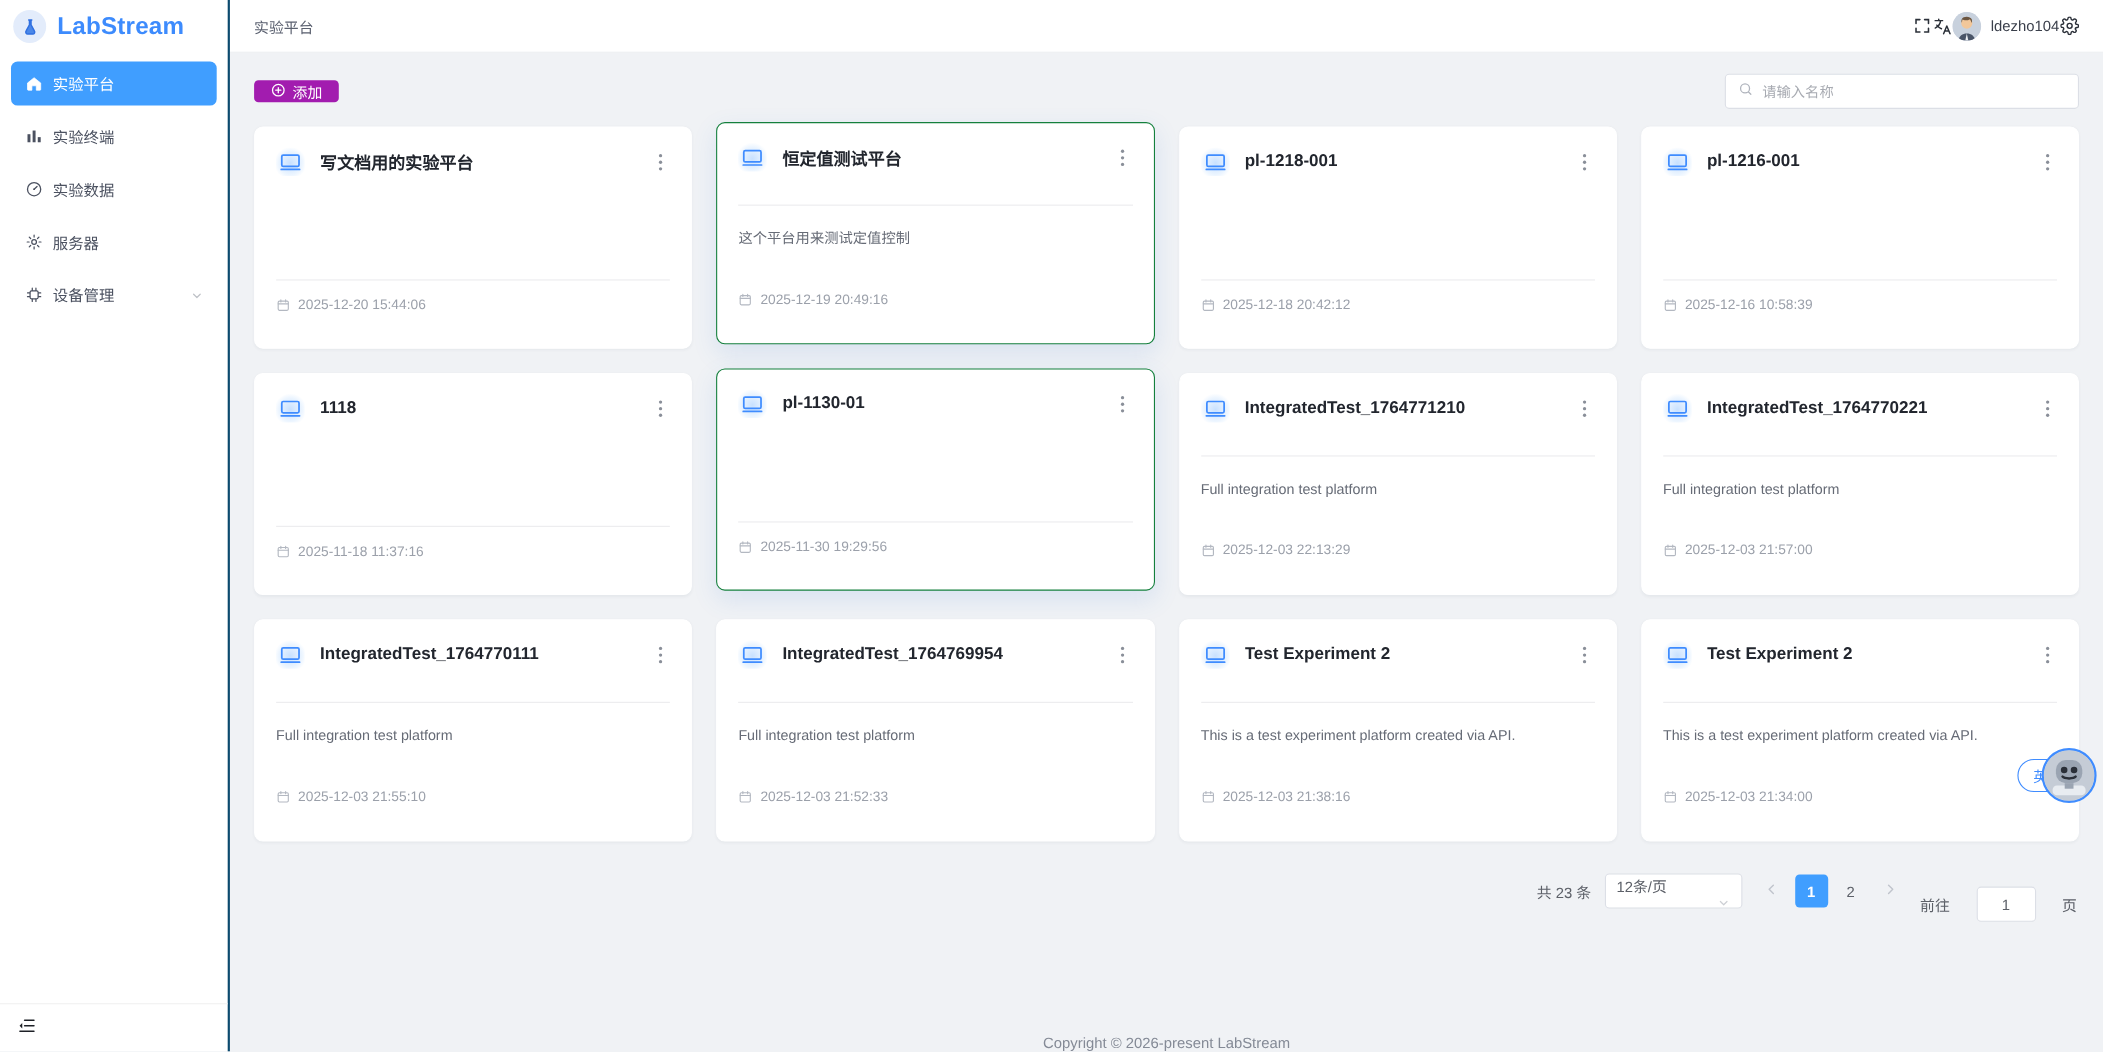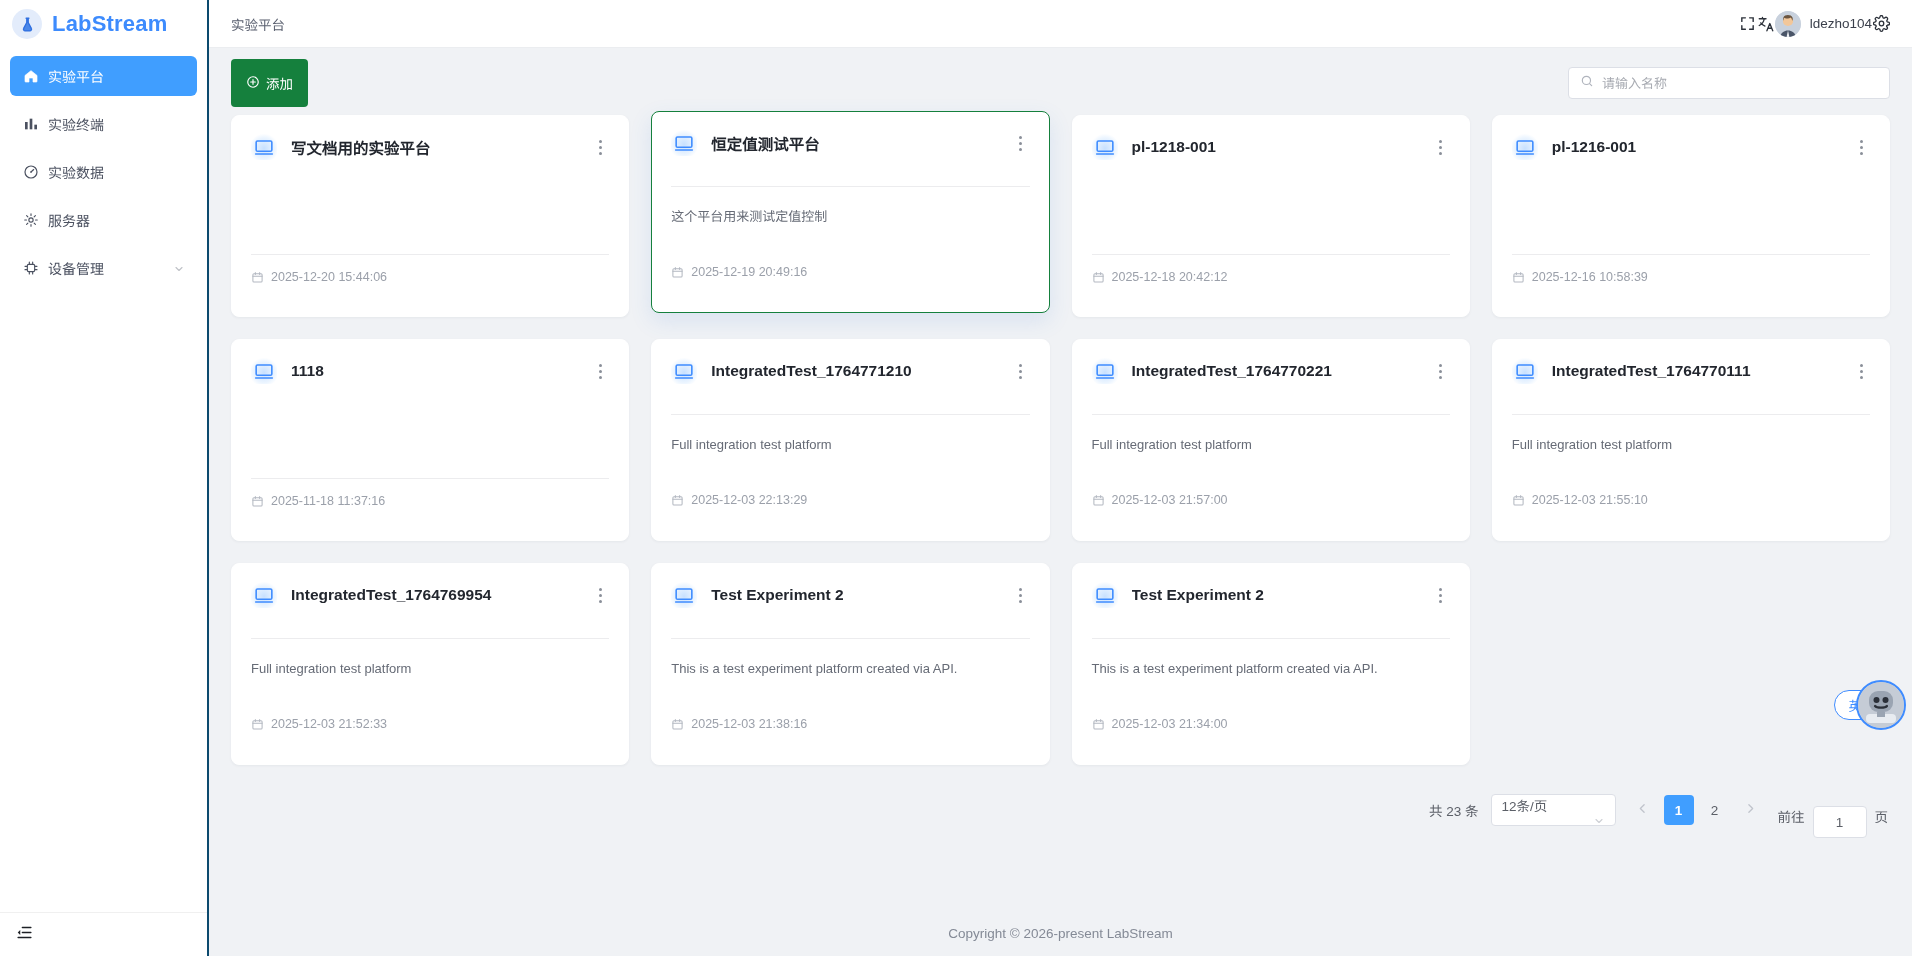--- a/index.html
+++ b/index.html
@@ -70,22 +70,22 @@
   }
   .username { font-size: 13.5px; color: #3a3f4b; }
 
   .content {
     flex: 1; background: #f0f2f5; padding: 14px 22px 0 22px;
     display: flex; flex-direction: column; min-height: 0;
     overflow: hidden;
   }
   .toolbar { display: flex; align-items: center; height: 42px; flex: 0 0 42px; }
   .btn-add {
-    height: 48px; padding: 0 15px; border: none; border-radius: 4px;
-    background: #15803d; color: #fff; font-size: 13.5px;
+    height: 20px; padding: 0 15px; border: none; border-radius: 4px;
+    background: #a21caf; color: #fff; font-size: 13.5px;
     display: inline-flex; align-items: center; gap: 6px; cursor: pointer;
     font-family: inherit;
   }
   .search-wrap { margin-left: auto; }
   .search-box {
     width: 322px; height: 32px; background: #fff;
     border: 1px solid #dcdfe6; border-radius: 4px;
     display: flex; align-items: center; padding: 0 11px; gap: 8px;
   }
   .search-box input {
@@ -163,30 +163,30 @@
   .pager-select .chev { margin-left: auto; opacity: .5; }
   .pager-nav { display: flex; align-items: center; gap: 6px; }
   .pg-btn {
     min-width: 30px; height: 30px; border-radius: 4px;
     display: flex; align-items: center; justify-content: center;
     font-size: 13.5px; color: #5c6068; cursor: pointer; background: transparent;
     border: none; font-family: inherit; padding: 0 6px;
   }
   .pg-btn.arrow { color: #c0c4cc; }
   .pg-btn.active { background: #409eff; color: #fff; font-weight: 600; }
-  .pager-goto { display: flex; gap: 8px; margin-top: 24px; }
+  .pager-goto { display: flex; align-items: center; gap: 24px; margin-top: 24px; }
   .goto-input {
     width: 54px; height: 32px; background: #fff; border: 1px solid #dcdfe6;
     border-radius: 4px; text-align: center; font-size: 13.5px; color: #5c6068;
     outline: none; font-family: inherit;
   }
 
   .footer {
     height: 46px; flex: 0 0 46px;
-    display: flex; align-items: center; justify-content: center;
+    display: flex; align-items: flex-end; justify-content: center;
     font-size: 13.5px; color: #848a96;
     background: #f0f2f5;
   }
 
   
   .chat-fab {
     position: absolute; right: 6px; bottom: 226px;
     display: flex; align-items: center; z-index: 40;
   }
   .lang-pill {
@@ -471,20 +471,46 @@
             </div>
             <div class="card-divider"></div>
             <div class="card-date">
               <span style="display: flex;">
                 <svg width="13" height="13" viewBox="0 0 24 24" fill="none" stroke="#b3b8c1" stroke-width="1.9">
                   <rect x="3.5" y="5" width="17" height="15.5" rx="2"></rect>
                   <path d="M3.5 9.6h17M8 3v3.6M16 3v3.6" stroke-linecap="round"></path>
                 </svg>
               </span>
               <span>2025-11-18 11:37:16</span>
+            </div>
+          </div>
+          <div class="card no-desc hovered">
+            <div class="card-head">
+              <span class="card-icon">
+                <svg width="20" height="20" viewBox="0 0 24 24" fill="none" stroke="#3f8cff" stroke-width="1.9">
+                  <rect x="2.6" y="4.8" width="18.8" height="12.3" rx="1.6"></rect>
+                  <path d="M2 20.4h20" stroke-linecap="round"></path>
+                </svg>
+              </span>
+              <span class="card-title">pl-1130-01</span>
+              <span class="card-menu">
+                <i></i>
+                <i></i>
+                <i></i>
+              </span>
+            </div>
+            <div class="card-divider"></div>
+            <div class="card-date">
+              <span style="display: flex;">
+                <svg width="13" height="13" viewBox="0 0 24 24" fill="none" stroke="#b3b8c1" stroke-width="1.9">
+                  <rect x="3.5" y="5" width="17" height="15.5" rx="2"></rect>
+                  <path d="M3.5 9.6h17M8 3v3.6M16 3v3.6" stroke-linecap="round"></path>
+                </svg>
+              </span>
+              <span>2025-11-30 19:29:56</span>
             </div>
           </div>
           <div class="card with-desc">
             <div class="card-head">
               <span class="card-icon">
                 <svg width="20" height="20" viewBox="0 0 24 24" fill="none" stroke="#3f8cff" stroke-width="1.9">
                   <rect x="2.6" y="4.8" width="18.8" height="12.3" rx="1.6"></rect>
                   <path d="M2 20.4h20" stroke-linecap="round"></path>
                 </svg>
               </span>

